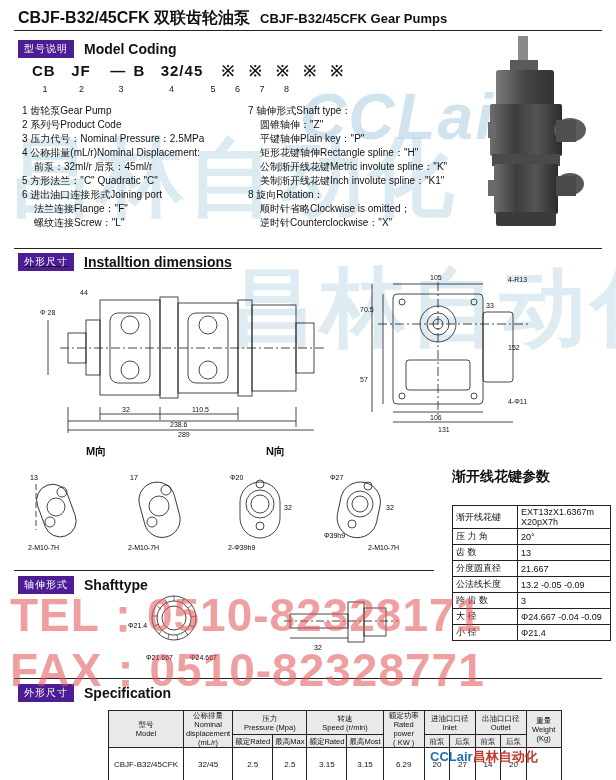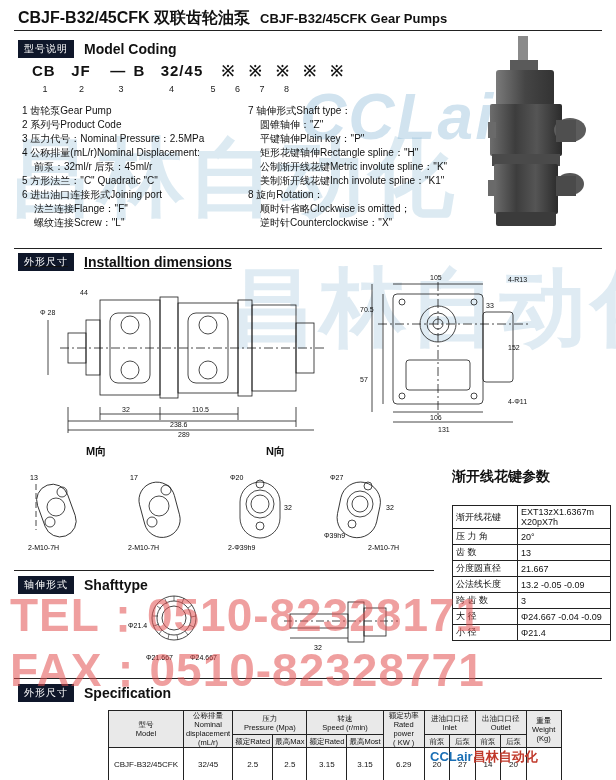--- a/index.html
+++ b/index.html
@@ -21,21 +21,21 @@
 
   .tel{position:absolute;left:10px;top:585px;font-size:46px;color:rgba(225,80,80,0.55);font-weight:bold;letter-spacing:1px;}
   .fax{position:absolute;left:10px;top:640px;font-size:46px;color:rgba(225,80,80,0.55);font-weight:bold;letter-spacing:1px;}
 
   
   .title{position:absolute;left:18px;top:8px;font-size:16px;font-weight:bold;letter-spacing:0px;}
   .title .en{font-size:13px;margin-left:10px;}
 
   
   .sec{position:absolute;display:flex;align-items:center;}
-  .sec .tag{background:#0f172a;color:#fff;font-size:10px;padding:2px 6px;letter-spacing:1px;}
+  .sec .tag{background:#4c1d95;color:#fff;font-size:10px;padding:2px 6px;letter-spacing:1px;}
   .sec .lbl{font-size:14px;font-weight:bold;margin-left:10px;}
 
   .hr{position:absolute;height:1px;background:#222;}
 
   
   .mc{position:absolute;left:32px;top:60px;font-size:15px;font-weight:bold;letter-spacing:1px;}
   .mc span{display:inline-block;}
   .mcnum{position:absolute;left:28px;top:84px;font-size:9px;color:#222;}
   .mcnum span{display:inline-block;text-align:center;}
 

